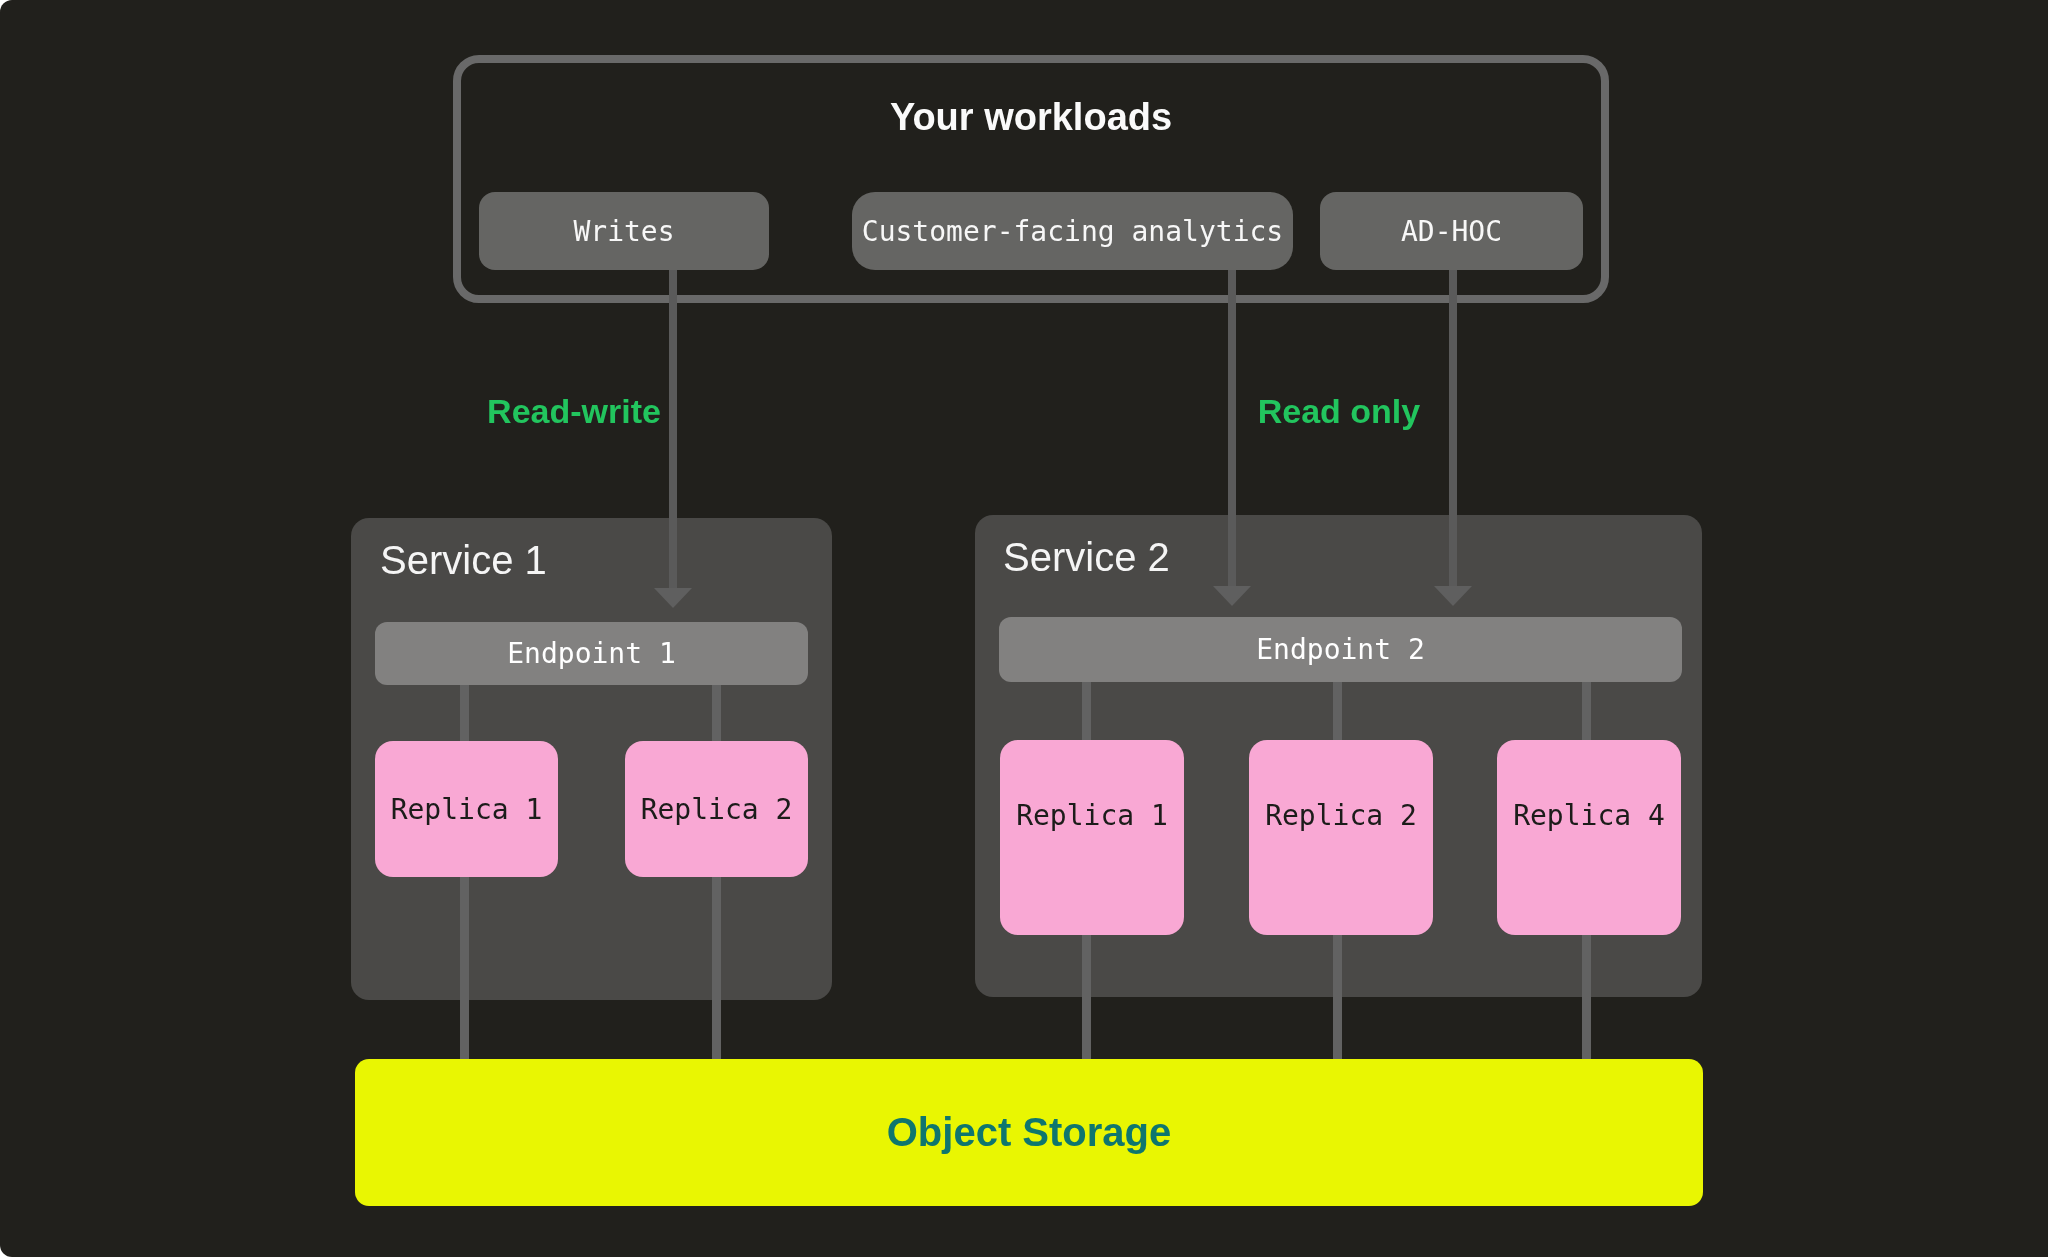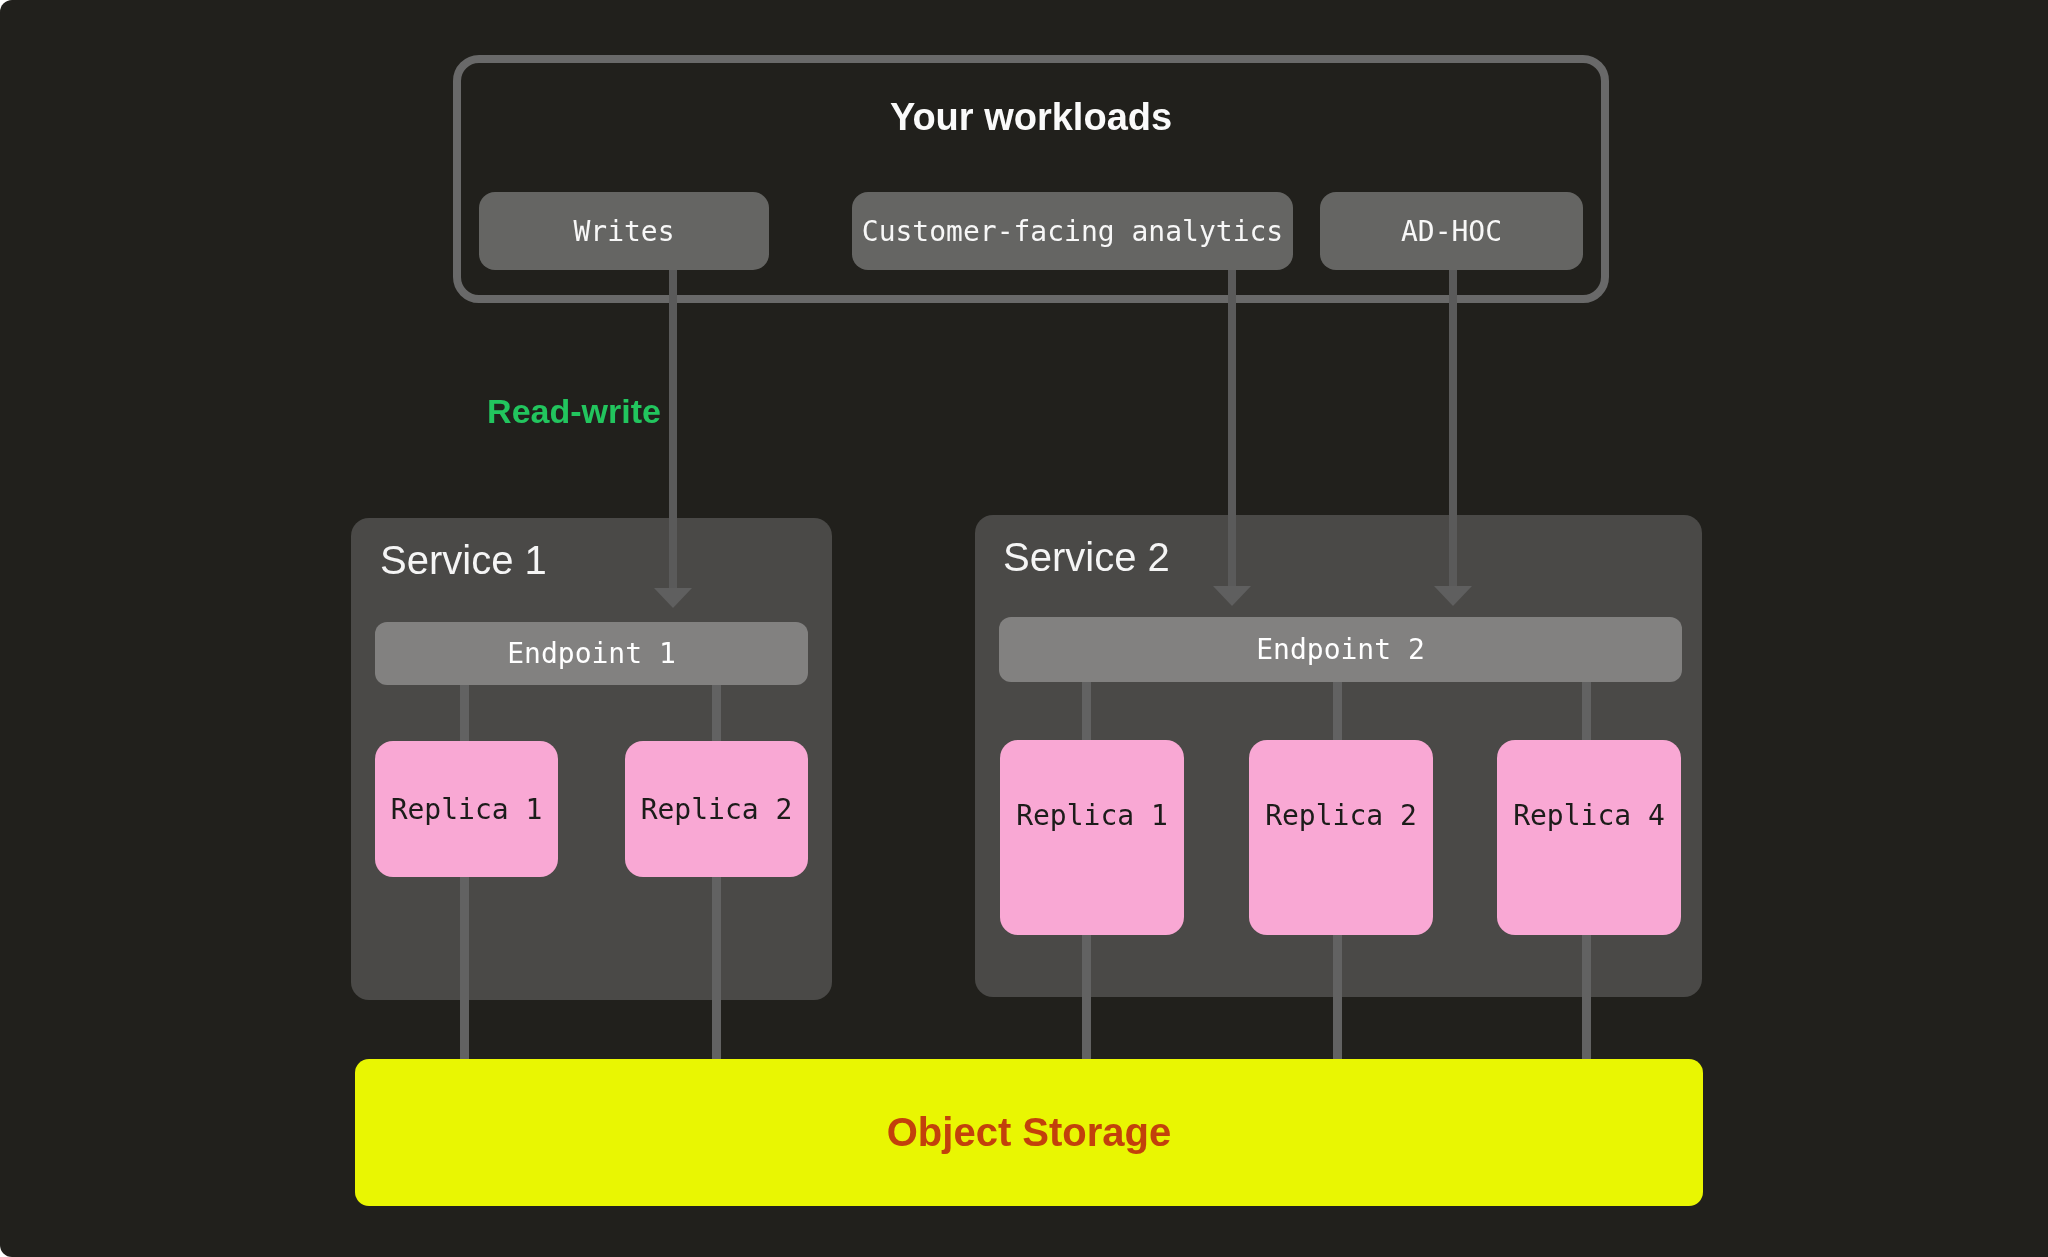--- a/index.html
+++ b/index.html
@@ -28,21 +28,21 @@
   }
   .chip {
     top: 192px; height: 78px;
     background: #656563; border-radius: 16px;
     display: flex; align-items: center; justify-content: center;
     color: #f7f7f7;
     font-family: "DejaVu Sans Mono", monospace;
     font-size: 28px; z-index: 3; box-sizing: border-box;
   }
   .chip-writes    { left: 479px;  width: 290px; }
-  .chip-analytics { left: 852px;  width: 441px; }
+  .chip-analytics { left: 852px;  width: 441px; border-radius: 23px; }
   .chip-adhoc     { left: 1320px; width: 263px; }
 
   
   .vline { width: 8px; background: #5a5a5a; z-index: 2; }
   .arrow-line-writes    { left: 669px;  top: 270px; height: 318px; }
   .arrow-line-analytics { left: 1228px; top: 268px; height: 320px; }
   .arrow-line-adhoc     { left: 1449px; top: 268px; height: 320px; }
   .arrow-head {
     width: 0; height: 0; z-index: 2;
     border-left: 19px solid transparent;
@@ -101,21 +101,21 @@
   .s2-replica { top: 740px; height: 195px; width: 184px; padding-bottom: 44px; }
   .s2-r1 { left: 1000px; }
   .s2-r2 { left: 1249px; }
   .s2-r3 { left: 1497px; }
 
   
   .storage-bar {
     left: 355px; top: 1059px; width: 1348px; height: 147px;
     background: #e9f602; border-radius: 14px;
     display: flex; align-items: center; justify-content: center;
-    color: #c2410c; font-size: 40px; font-weight: 700; z-index: 3;
+    color: #0f766e; font-size: 40px; font-weight: 700; z-index: 3;
   }
 </style>
 </head>
 <body>
 
 <div id="canvas">
 
   <div class="abs workloads-panel"></div>
   <div class="abs workloads-title">Your workloads</div>
 
@@ -130,20 +130,21 @@
   </div>
 
   <div class="abs vline arrow-line-writes"></div>
   <div class="abs arrow-head arrow-head-writes"></div>
   <div class="abs vline arrow-line-analytics"></div>
   <div class="abs arrow-head arrow-head-analytics"></div>
   <div class="abs vline arrow-line-adhoc"></div>
   <div class="abs arrow-head arrow-head-adhoc"></div>
 
   <div class="abs flow-label flow-label-rw">Read-write</div>
+  <div class="abs flow-label flow-label-ro">Read only</div>
 
   <div class="abs connector conn-s1-r1"></div>
   <div class="abs connector conn-s1-r2"></div>
   <div class="abs connector conn-s2-r1"></div>
   <div class="abs connector conn-s2-r2"></div>
   <div class="abs connector conn-s2-r3"></div>
 
   <div class="abs service-box service-1"></div>
   <div class="abs service-title service-1-title">Service 1</div>
   <div class="abs endpoint-bar endpoint-1">

